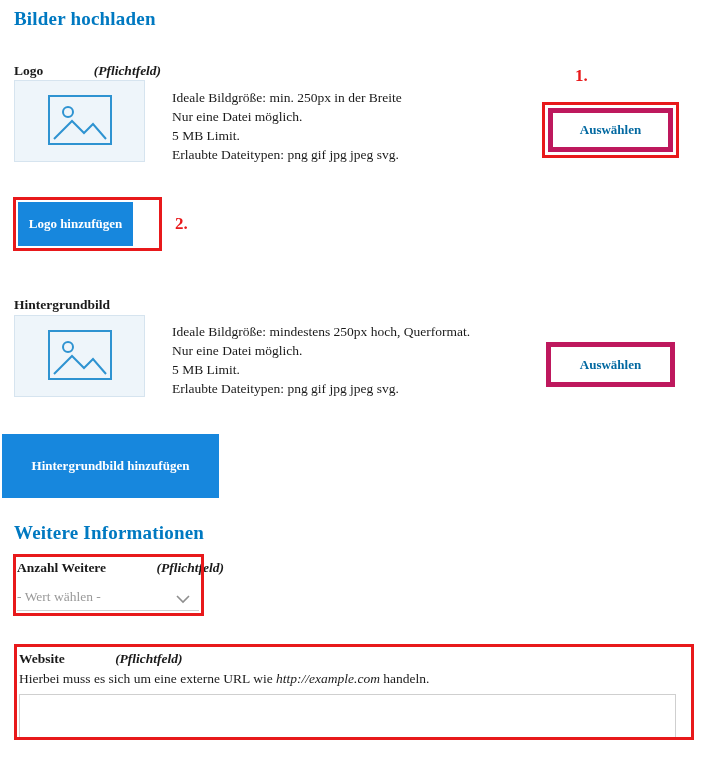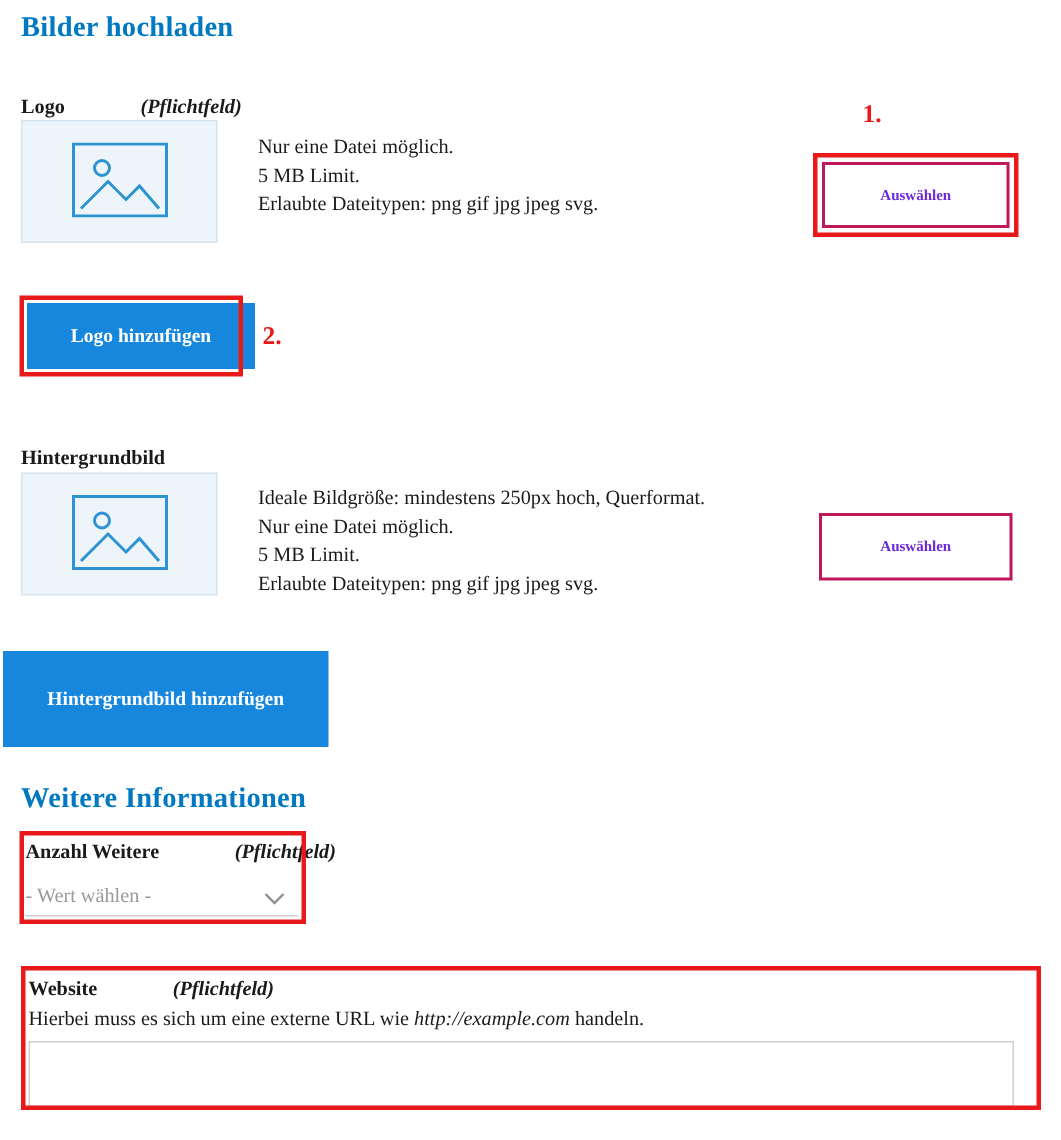--- a/index.html
+++ b/index.html
@@ -59,24 +59,24 @@
     position: absolute;
     font-size: 13.5px;
     line-height: 19px;
     color: #1a1a1a;
   }
   .desc div { white-space: nowrap; }
 
   .btn-outline {
     position: absolute;
     box-sizing: border-box;
-    border: 2px solid #be185d;
-    background: #ffffff;
-    color: #6d28d9;
-    font-size: 10px;
+    border: 5px solid #be185d;
+    background: #ffffff;
+    color: #0369a1;
+    font-size: 13px;
     font-weight: bold;
     display: flex;
     align-items: center;
     justify-content: center;
     cursor: pointer;
   }
   .btn-solid {
     position: absolute;
     box-sizing: border-box;
     background: #1787dd;
@@ -160,31 +160,32 @@
     <span>
       <svg width="64" height="50" viewBox="0 0 64 50">
         <rect x="1" y="1" width="62" height="48" fill="none" stroke="#2e93d1" stroke-width="2"></rect>
         <circle cx="20" cy="17" r="5" fill="none" stroke="#2e93d1" stroke-width="2"></circle>
         <polyline points="6,44 24,26 36,38 45,29 58,44" fill="none" stroke="#2e93d1" stroke-width="2"></polyline>
       </svg>
     </span>
   </div>
 
   <div class="desc" style="left:172px; top:88px;">
+    <div>Ideale Bildgröße: min. 250px in der Breite</div>
     <div>Nur eine Datei möglich.</div>
     <div>5 MB Limit.</div>
     <div>Erlaubte Dateitypen: png gif jpg jpeg svg.</div>
   </div>
 
   <div class="btn-outline" style="left:548px; top:108px; width:125px; height:44px;">Auswählen</div>
 
   <div class="anno-box" style="left:542px; top:102px; width:137px; height:56px;"></div>
   <div class="anno-num" style="left:575px; top:66px;">1.</div>
 
-  <div class="btn-solid" style="left:18px; top:202px; width:152px; height:44px;">Logo hinzufügen</div>
+  <div class="btn-solid" style="left:18px; top:202px; width:115px; height:44px;">Logo hinzufügen</div>
   <div class="anno-box" style="left:13px; top:197px; width:149px; height:54px;"></div>
   <div class="anno-num" style="left:175px; top:214px;">2.</div>
 
   <div class="field-label" style="left:14px; top:297px;">Hintergrundbild</div>
 
   <div class="thumb" style="left:14px; top:315px;">
     <span>
       <svg width="64" height="50" viewBox="0 0 64 50">
         <rect x="1" y="1" width="62" height="48" fill="none" stroke="#2e93d1" stroke-width="2"></rect>
         <circle cx="20" cy="17" r="5" fill="none" stroke="#2e93d1" stroke-width="2"></circle>

